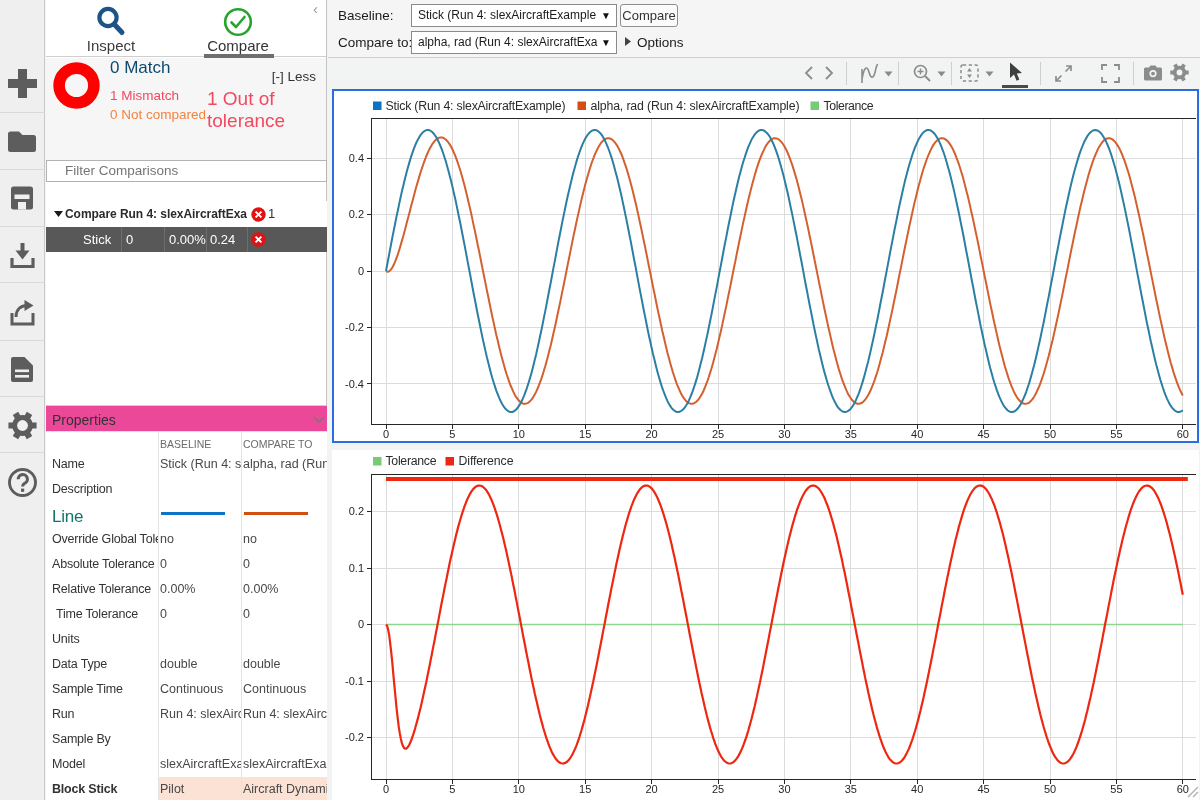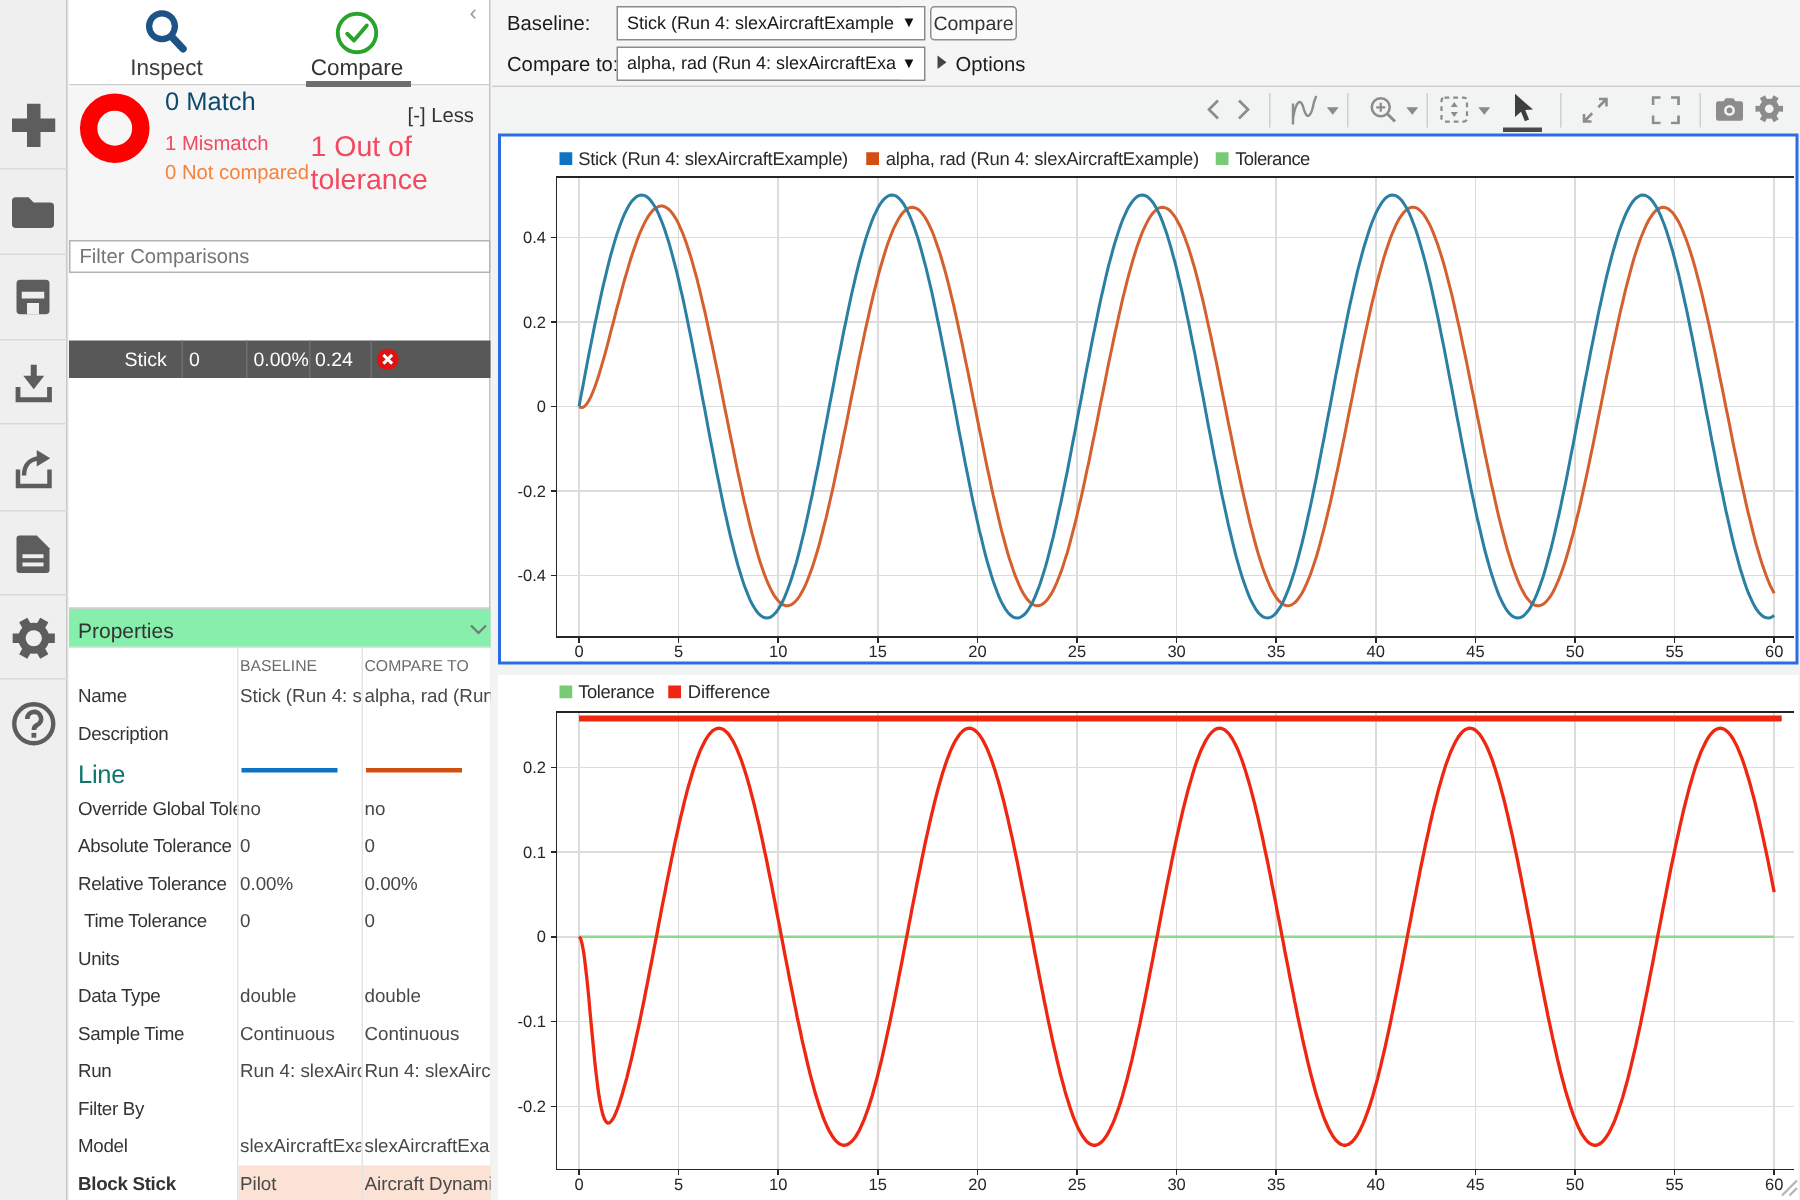--- a/index.html
+++ b/index.html
@@ -74,40 +74,51 @@
     <svg class="abs" style="left:7px;top:4px" width="47" height="47" viewBox="0 0 47 47">
       <circle cx="23.5" cy="23.5" r="17.4" fill="none" stroke="#fe0000" stroke-width="11.6"></circle>
     </svg>
     <div class="abs" style="left:64px;top:0;font-size:17px;color:#0c4a6e">0 Match</div>
     <div class="abs" style="right:10px;top:11px;font-size:13.5px;color:#333">[-] Less</div>
     <div class="abs" style="left:64px;top:30px;font-size:13.5px;color:#f24961">1 Mismatch</div>
     <div class="abs" style="left:161px;top:30px;font-size:19px;color:#f24961">1 Out of tolerance</div>
     <div class="abs" style="left:64px;top:49px;font-size:13.5px;color:#f5823f">0 Not compared</div>
   </div>
 
-  <div class="abs" style="left:0;top:160px;width:281px;height:22px;background:#fff;border:1px solid #b3b3b3;font-size:13.5px;color:#757575;line-height:20px;padding-left:6px">Filter Comparisons</div>
-
-
+  <div class="abs" style="left:0;top:160px;width:281px;height:22px;background:#fff;border:1px solid #b3b3b3;font-size:13.5px;color:#757575;line-height:20px;padding-left:18px">Filter Comparisons</div>
+
+
+  <div class="abs" style="left:0;top:201px;width:281px;height:26px;background:#fff">
+    <svg class="abs" style="left:8px;top:9px" width="10" height="8">
+        <path d="M0,1 L9,1 L4.5,7 Z" fill="#1a1a1a"></path>
+      </svg>
+    <div class="abs" style="left:19px;top:5.5px;font-size:12px;font-weight:bold;letter-spacing:-0.05px;color:#2b2b2b;white-space:nowrap">Compare Run 4: slexAircraftExa</div>
+    <svg class="abs" style="left:205px;top:6px" width="15" height="15" viewBox="0 0 15 15">
+      <circle cx="7.5" cy="7.5" r="7.2" fill="#e01212"></circle>
+      <path d="M4.6,4.6 L10.4,10.4 M10.4,4.6 L4.6,10.4" stroke="#fff" stroke-width="2"></path>
+    </svg>
+    <div class="abs" style="left:222px;top:5px;font-size:13px;color:#333">1</div>
+  </div>
 
   <div class="abs" style="left:0;top:227px;width:281px;height:25px;background:#585858;color:#fff;font-size:13px">
     <div class="abs" style="left:75px;top:0;width:1px;height:25px;background:#6e6e6e"></div>
     <div class="abs" style="left:118px;top:0;width:1px;height:25px;background:#6e6e6e"></div>
     <div class="abs" style="left:160px;top:0;width:1px;height:25px;background:#6e6e6e"></div>
     <div class="abs" style="left:201px;top:0;width:1px;height:25px;background:#6e6e6e"></div>
     <div class="abs" style="left:37px;top:5px">Stick</div>
     <div class="abs" style="left:80px;top:5px">0</div>
     <div class="abs" style="left:123px;top:5px">0.00%</div>
     <div class="abs" style="left:164px;top:5px">0.24</div>
     <svg class="abs" style="left:205px;top:5px" width="15" height="15" viewBox="0 0 15 15">
       <circle cx="7.5" cy="7.5" r="7.2" fill="#e01212"></circle>
       <path d="M4.6,4.6 L10.4,10.4 M10.4,4.6 L4.6,10.4" stroke="#fff" stroke-width="2"></path>
     </svg>
   </div>
 
-  <div class="abs" style="left:0;top:405px;width:281px;height:27px;background:#86efac;border-top:1px solid #cfcfcf;border-bottom:1px solid #e0e0e0">
+  <div class="abs" style="left:0;top:405px;width:281px;height:27px;background:#ec4899;border-top:1px solid #cfcfcf;border-bottom:1px solid #e0e0e0">
     <div class="abs" style="left:6px;top:6px;font-size:14px;color:#333">Properties</div>
     <svg class="abs" style="left:267px;top:10px" width="12" height="8">
         <path d="M1,1 L6,6 L11,1" fill="none" stroke="#777" stroke-width="1.5"></path>
       </svg>
   </div>
 
   <div class="abs" style="left:0;top:432px;width:281px;height:368px;background:#fff;font-size:13px">
     <div class="abs" style="left:114px;top:6px;font-size:10.5px;color:#6b6b6b">BASELINE</div>
     <div class="abs" style="left:197px;top:6px;font-size:10.5px;color:#6b6b6b">COMPARE TO</div>
     <div class="abs" style="left:6px;top:25px;color:#333;white-space:nowrap;overflow:hidden;width:107px;font-size:12.5px;letter-spacing:-0.2px">Name</div>
@@ -132,21 +143,21 @@
     <div class="abs" style="left:6px;top:200px;color:#333;white-space:nowrap;overflow:hidden;width:107px;font-size:12.5px;letter-spacing:-0.2px">Units</div>
     <div class="abs" style="left:6px;top:225px;color:#333;white-space:nowrap;overflow:hidden;width:107px;font-size:12.5px;letter-spacing:-0.2px">Data Type</div>
     <div class="abs" style="left:114px;top:225px;color:#484848;white-space:nowrap;overflow:hidden;width:81px;font-size:12.5px">double</div>
     <div class="abs" style="left:197px;top:225px;color:#484848;white-space:nowrap;overflow:hidden;width:84px;font-size:12.5px">double</div>
     <div class="abs" style="left:6px;top:250px;color:#333;white-space:nowrap;overflow:hidden;width:107px;font-size:12.5px;letter-spacing:-0.2px">Sample Time</div>
     <div class="abs" style="left:114px;top:250px;color:#484848;white-space:nowrap;overflow:hidden;width:81px;font-size:12.5px">Continuous</div>
     <div class="abs" style="left:197px;top:250px;color:#484848;white-space:nowrap;overflow:hidden;width:84px;font-size:12.5px">Continuous</div>
     <div class="abs" style="left:6px;top:275px;color:#333;white-space:nowrap;overflow:hidden;width:107px;font-size:12.5px;letter-spacing:-0.2px">Run</div>
     <div class="abs" style="left:114px;top:275px;color:#484848;white-space:nowrap;overflow:hidden;width:81px;font-size:12.5px">Run 4: slexAirc</div>
     <div class="abs" style="left:197px;top:275px;color:#484848;white-space:nowrap;overflow:hidden;width:84px;font-size:12.5px">Run 4: slexAirc</div>
-    <div class="abs" style="left:6px;top:300px;color:#333;white-space:nowrap;overflow:hidden;width:107px;font-size:12.5px;letter-spacing:-0.2px">Filter By</div>
+    <div class="abs" style="left:6px;top:300px;color:#333;white-space:nowrap;overflow:hidden;width:107px;font-size:12.5px;letter-spacing:-0.2px">Sample By</div>
     <div class="abs" style="left:6px;top:325px;color:#333;white-space:nowrap;overflow:hidden;width:107px;font-size:12.5px;letter-spacing:-0.2px">Model</div>
     <div class="abs" style="left:114px;top:325px;color:#484848;white-space:nowrap;overflow:hidden;width:81px;font-size:12.5px">slexAircraftExa</div>
     <div class="abs" style="left:197px;top:325px;color:#484848;white-space:nowrap;overflow:hidden;width:84px;font-size:12.5px">slexAircraftExa</div>
     <div class="abs" style="left:113px;top:345px;width:83px;height:25px;background:#fbe2d4"></div>
     <div class="abs" style="left:196px;top:345px;width:85px;height:25px;background:#fbe2d4"></div>
     <div class="abs" style="left:6px;top:350px;font-weight:bold;color:#333;white-space:nowrap;overflow:hidden;width:107px;font-size:12.5px;letter-spacing:-0.2px">Block Stick</div>
     <div class="abs" style="left:114px;top:350px;color:#484848;white-space:nowrap;overflow:hidden;width:81px;font-size:12.5px">Pilot</div>
     <div class="abs" style="left:197px;top:350px;color:#484848;white-space:nowrap;overflow:hidden;width:84px;font-size:12.5px">Aircraft Dynami</div>
     <div class="abs" style="left:112px;top:0;width:1px;height:368px;background:#e4e4e4"></div>
     <div class="abs" style="left:195px;top:0;width:1px;height:368px;background:#e4e4e4"></div>

